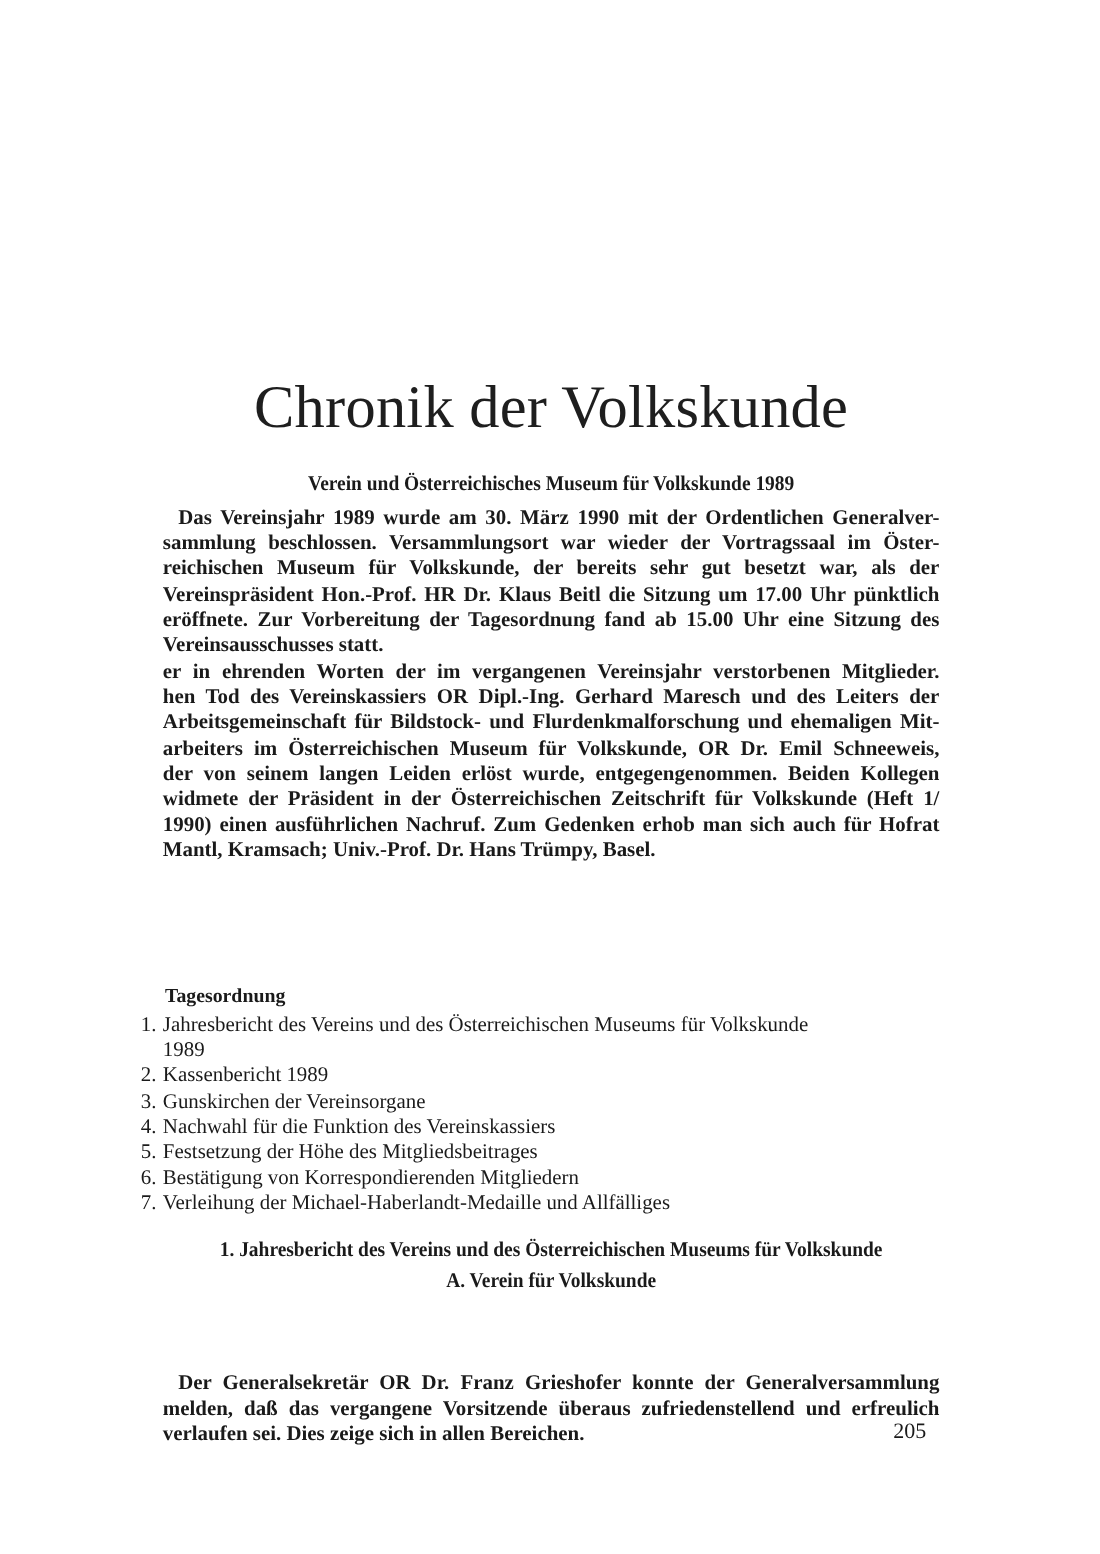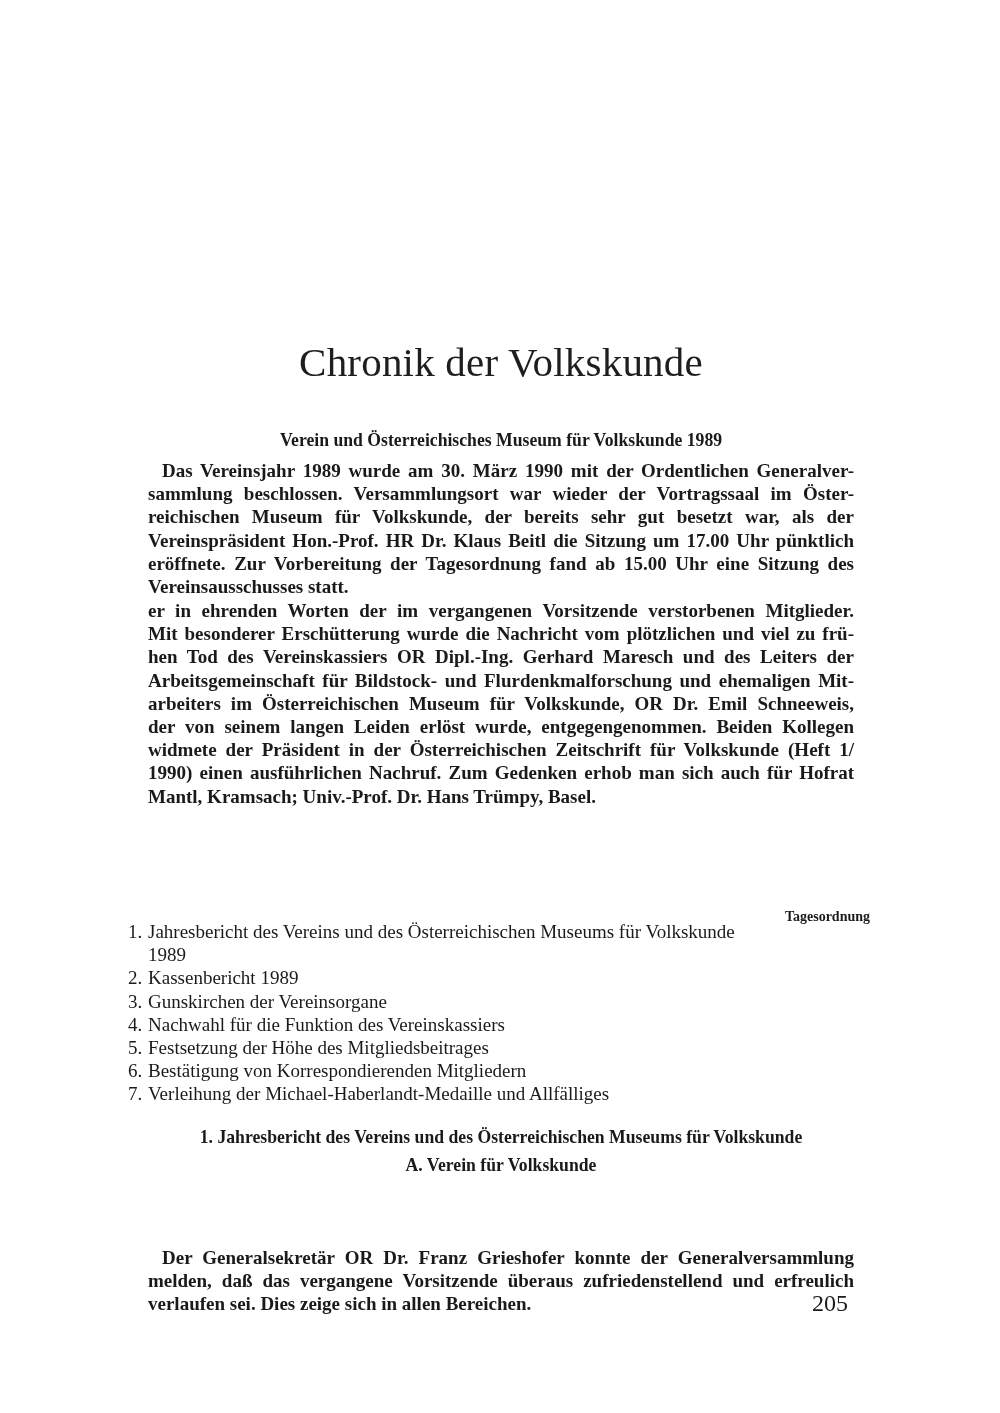--- a/index.html
+++ b/index.html
@@ -20,21 +20,21 @@
       left: 148px;
       top: 0;
       width: 706px;
     }
     .title {
       position: absolute;
       left: 0;
       width: 706px;
       top: 342px;
       text-align: center;
-      font-size: 41px;
+      font-size: 55px;
       font-weight: normal;
       letter-spacing: 0.2px;
       color: #1e1e1e;
       margin: 0;
       line-height: 1;
     }
     .section-heading {
       position: absolute;
       left: 0;
       width: 706px;
@@ -59,23 +59,23 @@
     }
     #intro { top: 459px; }
     #memorial { top: 599px; }
     .line { display: block; text-align: justify; text-align-last: justify; white-space: nowrap; }
     .line.last { text-align-last: left; }
     .agenda-title {
       position: absolute;
       left: 0;
       width: 706px;
       top: 893px;
-      text-align: right;
-      font-size: 14px;
-      margin: 16px;
+      text-align: left;
+      font-size: 18px;
+      margin: 2px;
       line-height: 1.2;
     }
     .agenda {
       position: absolute;
       left: -20px;
       top: 920px;
       width: 726px;
       list-style: none;
       margin: 0;
       padding: 0;
@@ -103,21 +103,21 @@
       transform: scaleX(0.93);
       transform-origin: center;
     }
     #h-jahresbericht { top: 1126px; }
     #h-verein { top: 1154px; }
     #closing { top: 1246px; }
     .page-number {
       position: absolute;
       left: 812px;
       top: 1291px;
-      font-size: 24px;
+      font-size: 20px;
       margin: 0;
       line-height: 1;
     }
   </style>
 </head>
 <body>
 
 <div class="page">
 
   <h1 class="title">Chronik der Volkskunde</h1>
@@ -127,22 +127,21 @@
   <div class="body-block" id="intro">
     <span class="line" style="padding-left:14px">Das Vereinsjahr 1989 wurde am 30. März 1990 mit der Ordentlichen Generalver-</span>
     <span class="line">sammlung beschlossen. Versammlungsort war wieder der Vortragssaal im Öster-</span>
     <span class="line">reichischen Museum für Volkskunde, der bereits sehr gut besetzt war, als der</span>
     <span class="line">Vereinspräsident Hon.-Prof. HR Dr. Klaus Beitl die Sitzung um 17.00 Uhr pünktlich</span>
     <span class="line">eröffnete. Zur Vorbereitung der Tagesordnung fand ab 15.00 Uhr eine Sitzung des</span>
     <span class="line last">Vereinsausschusses statt.</span>
   </div>
 
   <div class="body-block" id="memorial">
-    <span class="line">er in ehrenden Worten der im vergangenen Vorsitzende verstorbenen Mitglieder.</span>
-    <span class="line">Mit besonderer Erschütterung wurde die Nachricht vom plötzlichen und viel zu frü-</span>
+    <span class="line">er in ehrenden Worten der im vergangenen Vereinsjahr verstorbenen Mitglieder.</span>
     <span class="line">hen Tod des Vereinskassiers OR Dipl.-Ing. Gerhard Maresch und des Leiters der</span>
     <span class="line">Arbeitsgemeinschaft für Bildstock- und Flurdenkmalforschung und ehemaligen Mit-</span>
     <span class="line">arbeiters im Österreichischen Museum für Volkskunde, OR Dr. Emil Schneeweis,</span>
     <span class="line">der von seinem langen Leiden erlöst wurde, entgegengenommen. Beiden Kollegen</span>
     <span class="line">widmete der Präsident in der Österreichischen Zeitschrift für Volkskunde (Heft 1/</span>
     <span class="line">1990) einen ausführlichen Nachruf. Zum Gedenken erhob man sich auch für Hofrat</span>
     <span class="line last">Mantl, Kramsach; Univ.-Prof. Dr. Hans Trümpy, Basel.</span>
   </div>
 
   <h3 class="agenda-title">Tagesordnung</h3>

